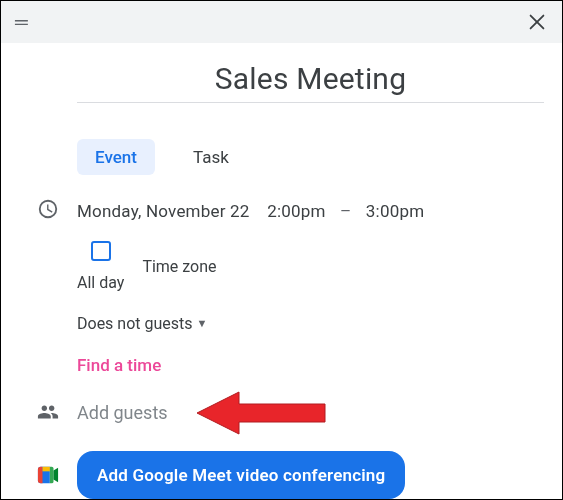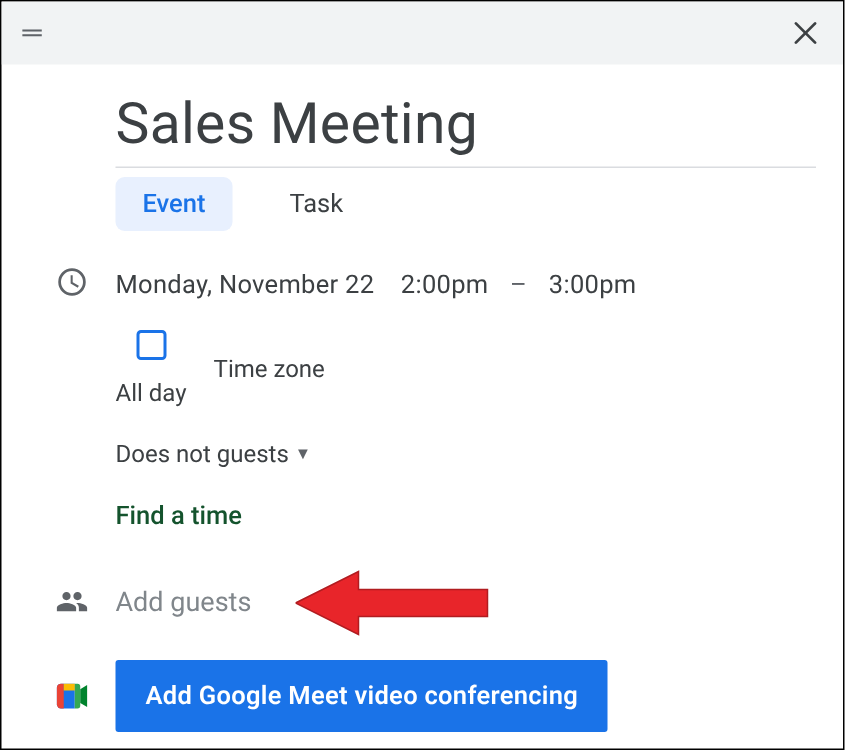--- a/index.html
+++ b/index.html
@@ -16,45 +16,46 @@
     padding:0 14px;
   }
   .menu-icon { font-size:18px; color:#5f6368; line-height:1; }
   .close-icon { color:#3c4043; }
   .close-icon svg { width:22px; height:22px; display:block; }
   .content { padding: 18px 18px 0 18px; }
   .row { display:flex; align-items:center; }
   .icon-col { width:58px; min-width:58px; display:flex; justify-content:center; align-items:center; }
   .icon-col svg { width:22px; height:22px; fill:#5f6368; }
   .title {
-    font-size:38px; color:#3c4043; letter-spacing:0.2px;
+    font-size:30px; color:#3c4043; letter-spacing:0.2px;
     border-bottom:1px solid #dadce0; padding-bottom:6px;
     width:100%;
+    text-align:center;
   }
-  .tabs { display:flex; gap:20px; margin-top:6px; margin-bottom:22px; }
+  .tabs { display:flex; gap:20px; margin-top:36px; margin-bottom:22px; }
   .tab { font-size:17px; padding:8px 18px; border-radius:6px; cursor:pointer; }
   .tab.active { background:#e8f0fe; color:#1a73e8; font-weight:500; }
   .tab.inactive { color:#3c4043;text-align:center; }
   .datetime-line { font-size:17px; color:#3c4043; letter-spacing:0.2px; margin-top:4px; }
   .sep { margin:0 10px; color:#5f6368; }
   .subrow { display:flex; align-items:center; gap:18px; font-size:16px; margin-top:20px; }
   .checkbox {
     width:20px; height:20px; border:2.2px solid #1a73e8; border-radius:3px; display:inline-block;
   }
   .checkbox-wrap { display:flex; align-items:center; gap:12px;flex-direction:column; }
   .repeat-row { display:flex; align-items:center; gap:4px; font-size:16px; margin-top:22px; }
   .repeat-row .caret { font-size:11px; color:#5f6368; }
-  .findtime { color:#14532d; font-weight:500; font-size:17px; margin-top:22px; cursor:pointer; }
-  .guests-row { margin-top:36px; align-items:flex-end; position:relative; }
+  .findtime { color:#ec4899; font-weight:500; font-size:17px; margin-top:22px; cursor:pointer; }
+  .guests-row { margin-top:26px; align-items:flex-end; position:relative; }
   .guests-placeholder { font-size:18px; color:#80868b; }
   .arrow { position:absolute; left:178px; top:-16px; }
   .meet-row { margin-top:28px; align-items:center; }
   .meet-btn {
     background:#1a73e8; color:#fff; font-size:17px; font-weight:600;
-    padding:14px 20px; border-radius:2px; letter-spacing:0.2px; cursor:pointer;
+    padding:14px 20px; border-radius:16px; letter-spacing:0.2px; cursor:pointer;
   }
 </style>
 </head>
 <body>
 
 <div class="header">
   <span class="menu-icon">═</span>
   <span class="close-icon">
     <svg viewBox="0 0 24 24" stroke="#3c4043" stroke-width="2" fill="none" stroke-linecap="round">
       <line x1="5" y1="5" x2="19" y2="19"></line>

